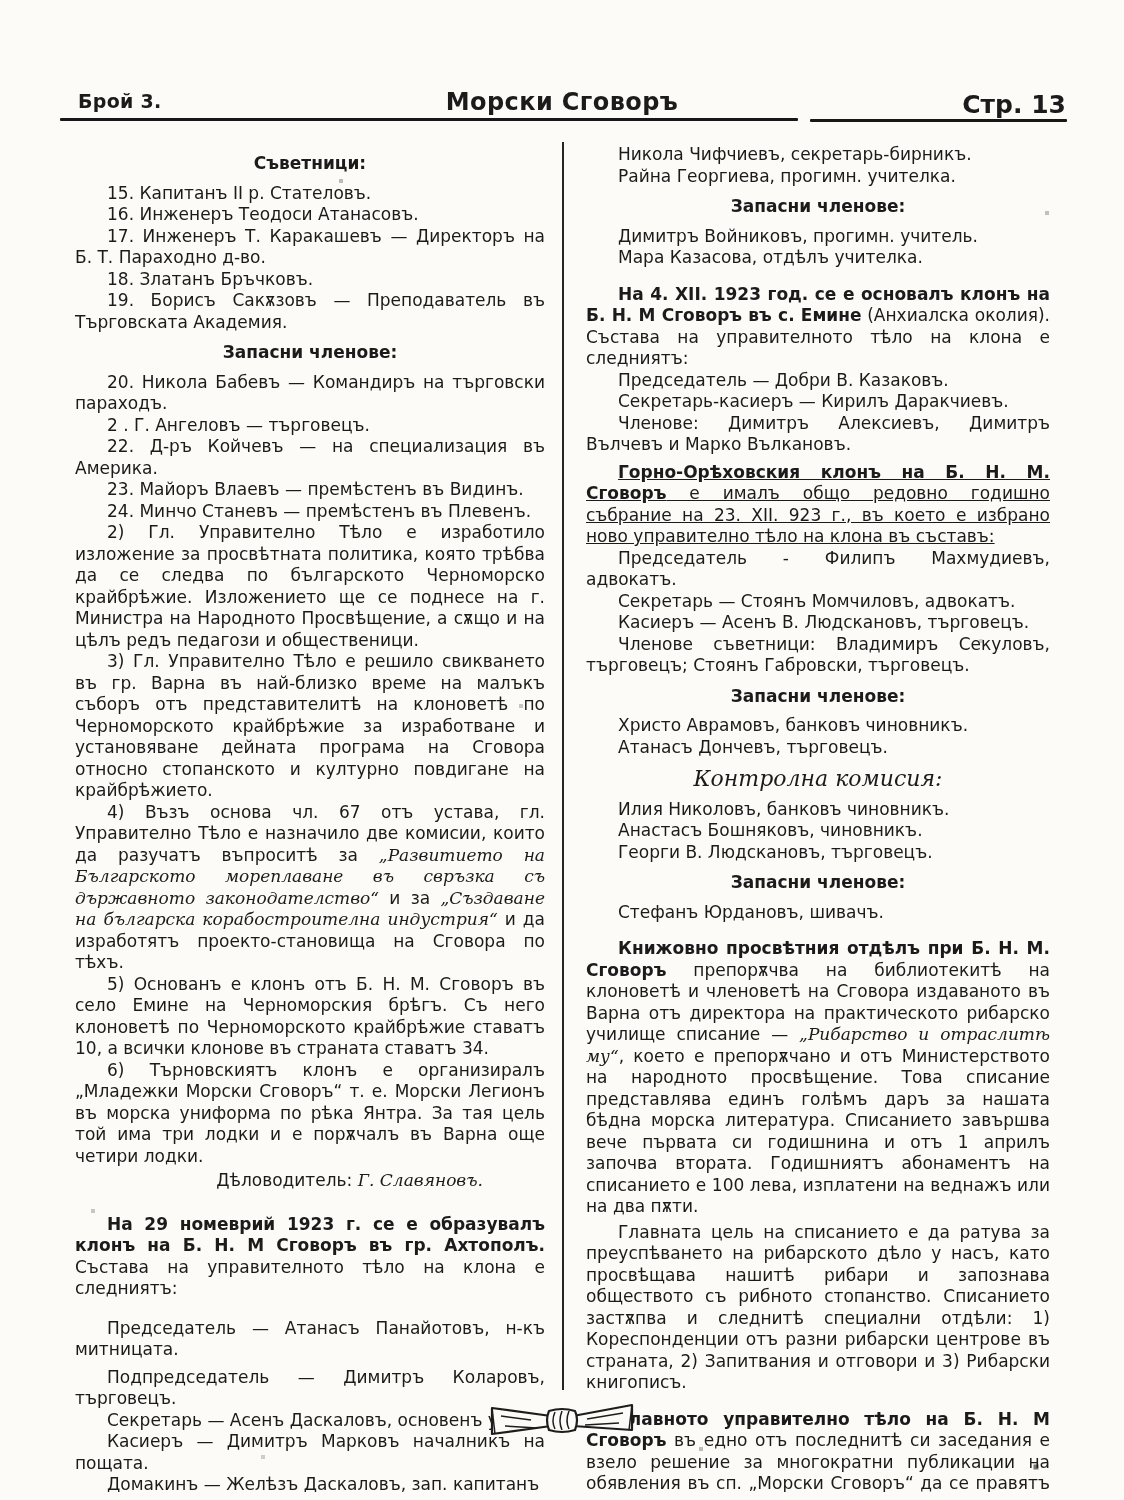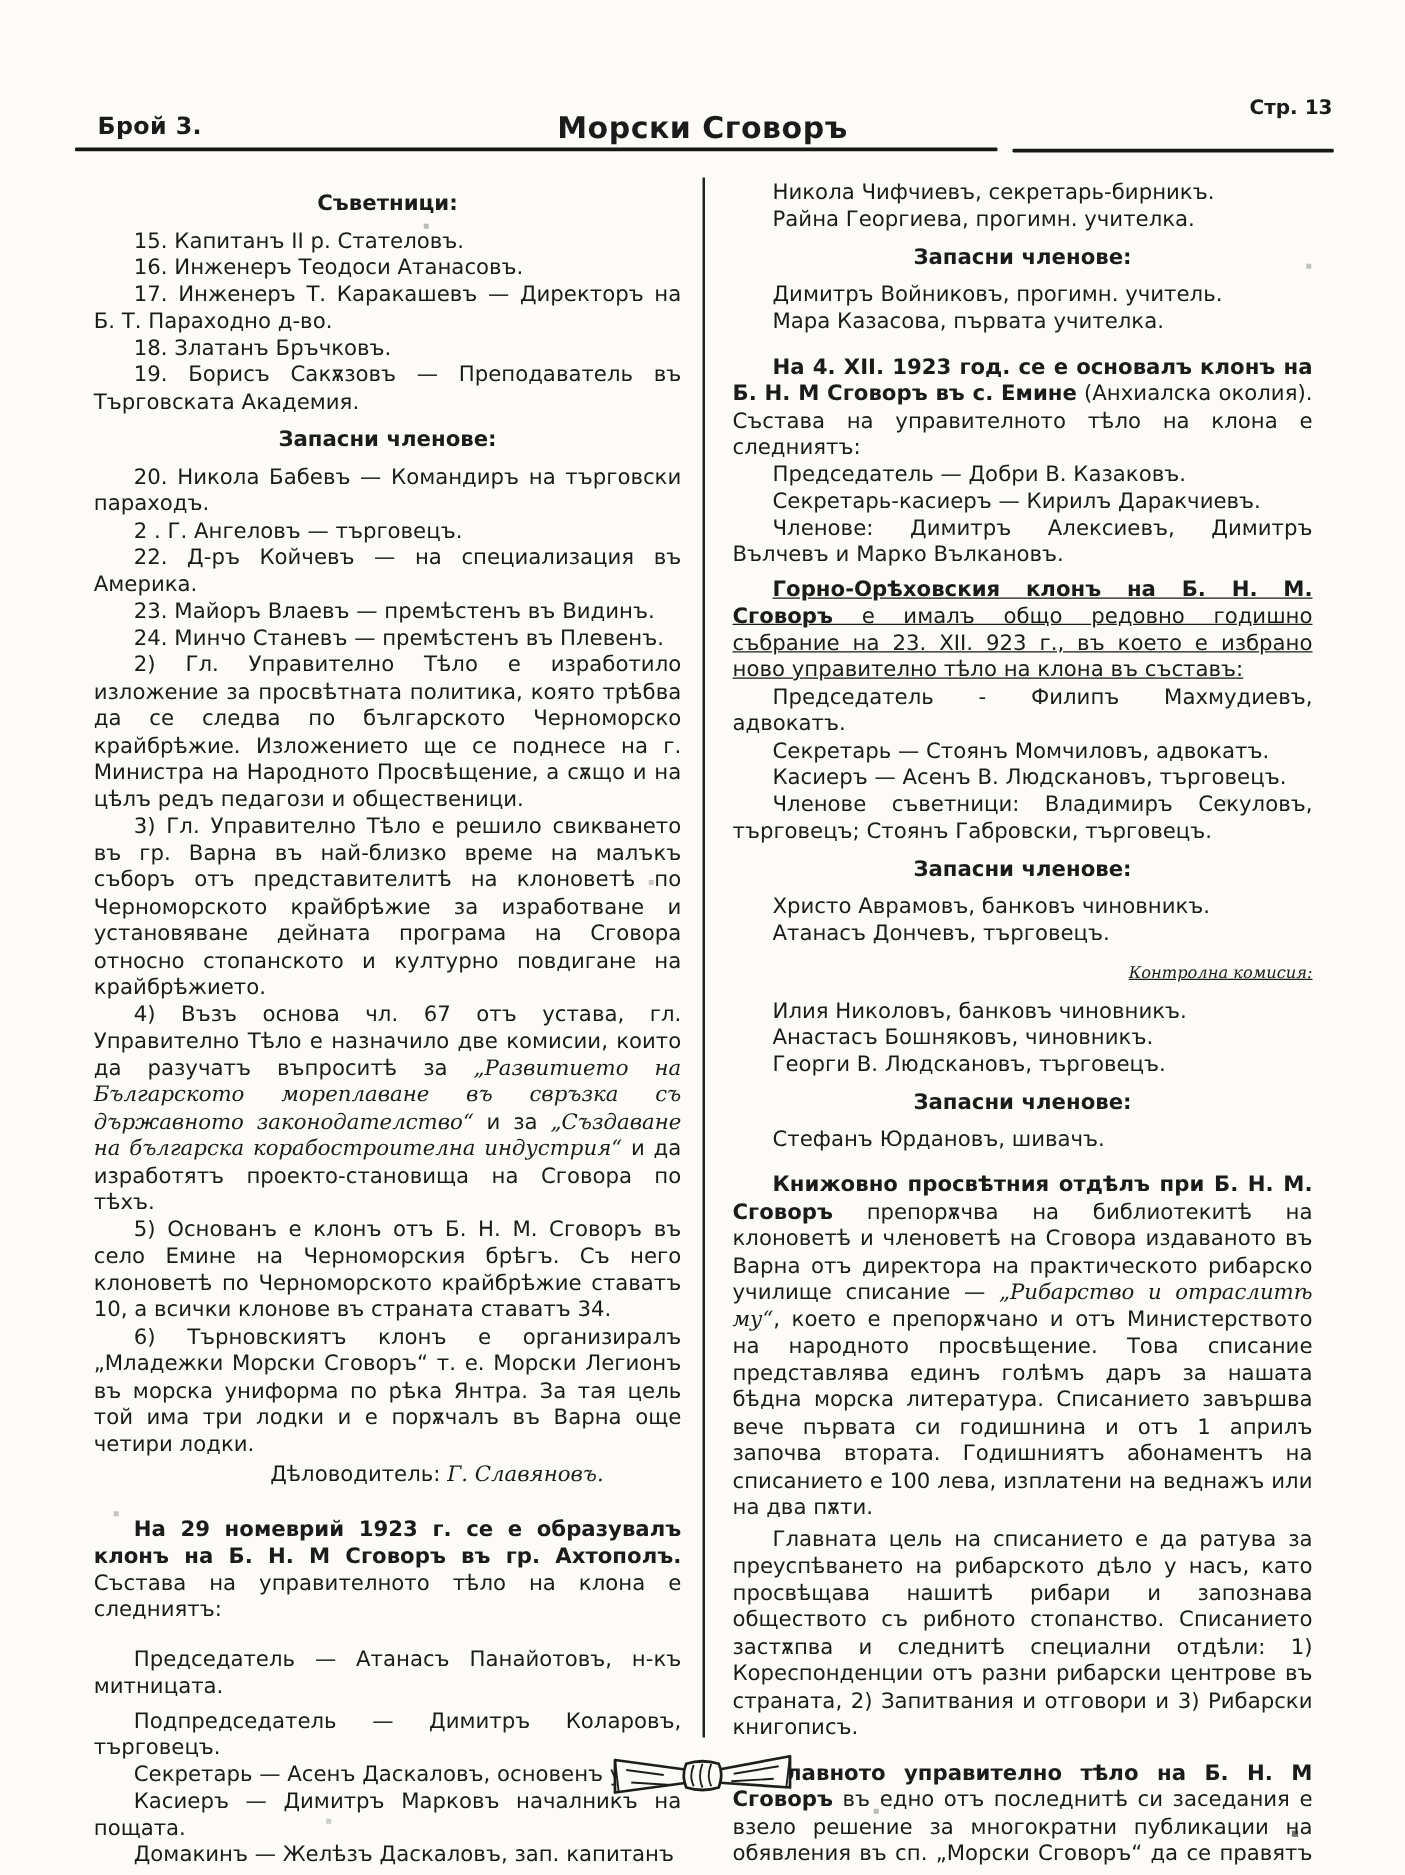--- a/index.html
+++ b/index.html
@@ -2,32 +2,32 @@
 <html><head>
 <meta charset="utf-8">
 <style>
   html,body{margin:0;padding:0;}
   body{width:1124px;height:1500px;background:#fcfbf7;}
   .page{position:relative;width:1124px;height:1492px;background:#fcfbf7;overflow:hidden;
         color:#1b1b1b;font-family:"DejaVu Sans","Liberation Sans",sans-serif;}
   
   .h-issue{position:absolute;left:78px;top:90px;font-size:19px;font-weight:700;letter-spacing:.3px;}
   .h-title{position:absolute;left:0;width:100%;top:88px;text-align:center;font-size:24px;font-weight:700;letter-spacing:.4px;}
-  .h-page{position:absolute;right:58px;top:76px;font-size:16px;font-weight:700;}
+  .h-page{position:absolute;right:58px;top:90px;font-size:25px;font-weight:700;}
   .h-rule-a{position:absolute;left:60px;top:118px;width:738px;height:3px;background:#171717;border-radius:1px;}
   .h-rule-b{position:absolute;left:810px;top:119px;width:257px;height:3px;background:#171717;border-radius:1px;}
   
   .divider{position:absolute;left:562px;top:142px;width:2px;height:1248px;background:#242424;}
   .col{position:absolute;top:144px;font-size:17px;line-height:21.5px;text-align:justify;}
   .col-left{left:75px;width:470px;}
   .col-right{left:586px;width:464px;}
   .bp{margin:0;text-indent:32px;}
   .bh{margin:9px 0 8px;font-weight:700;text-align:center;text-indent:0;font-size:17px;}
-  .bhi{margin:10px 0 9px;text-align:right;text-indent:0;font-size:13px;font-style:italic;
-       font-family:"DejaVu Serif","Liberation Serif",serif;text-decoration:underline;}
+  .bhi{margin:10px 0 9px;text-align:center;text-indent:0;font-size:22px;font-style:italic;
+       font-family:"DejaVu Serif","Liberation Serif",serif;}
   .bsig{margin:3px 62px 4px 0;text-align:right;text-indent:0;}
   .sb{font-weight:700;}
   .si{font-style:italic;font-family:"DejaVu Serif","Liberation Serif",serif;}
   
   .orn{position:absolute;left:487px;top:1396px;}
   
   .specks{position:absolute;left:0;top:0;width:2px;height:2px;background:transparent;
     box-shadow:340px 180px 0 1px rgba(40,40,40,.30),1046px 212px 0 1px rgba(40,40,40,.28),
                520px 705px 0 1px rgba(40,40,40,.25),92px 1210px 0 1px rgba(40,40,40,.25),
                1035px 1466px 0 1.5px rgba(25,25,25,.6),700px 1448px 0 1px rgba(40,40,40,.3),
@@ -69,21 +69,21 @@
       <div class="bp"><span>Секретарь — Асенъ Даскаловъ, основенъ у-ль.</span></div>
       <div class="bp"><span>Касиеръ — Димитръ Марковъ началникъ на пощата.</span></div>
       <div class="bp"><span>Домакинъ — Желѣзъ Даскаловъ, зап. капитанъ</span></div>
       <div class="bh">Запасни членове:</div>
     </div>
   <div class="col col-right" id="col-right">
       <div class="bp"><span>Никола Чифчиевъ, секретарь-бирникъ.</span></div>
       <div class="bp"><span>Райна Георгиева, прогимн. учителка.</span></div>
       <div class="bh">Запасни членове:</div>
       <div class="bp"><span>Димитръ Войниковъ, прогимн. учитель.</span></div>
-      <div class="bp"><span>Мара Казасова, първата учителка.</span></div>
+      <div class="bp"><span>Мара Казасова, отдѣлъ учителка.</span></div>
       <div class="bp" style="margin-top: 15px;"><span class="sb">На 4. XII. 1923 год. се е основалъ клонъ на Б. Н. М Сговоръ въ с. Емине</span><span> (Анхиалска околия). Състава на управителното тѣло на клона е следниятъ:</span></div>
       <div class="bp"><span>Председатель — Добри В. Казаковъ.</span></div>
       <div class="bp"><span>Секретарь-касиеръ — Кирилъ Даракчиевъ.</span></div>
       <div class="bp"><span>Членове: Димитръ Алексиевъ, Димитръ Вълчевъ и Марко Вълкановъ.</span></div>
       <div class="bp" style="margin-top: 6px; text-decoration: underline;"><span class="sb">Горно-Орѣховския клонъ на Б. Н. М. Сговоръ</span><span> е ималъ общо редовно годишно събрание на 23. XII. 923 г., въ което е избрано ново управително тѣло на клона въ съставъ:</span></div>
       <div class="bp"><span>Председатель - Филипъ Махмудиевъ, адвокатъ.</span></div>
       <div class="bp"><span>Секретарь — Стоянъ Момчиловъ, адвокатъ.</span></div>
       <div class="bp"><span>Касиеръ — Асенъ В. Людскановъ, търговецъ.</span></div>
       <div class="bp"><span>Членове съветници: Владимиръ Секуловъ, търговецъ; Стоянъ Габровски, търговецъ.</span></div>
       <div class="bh">Запасни членове:</div>

